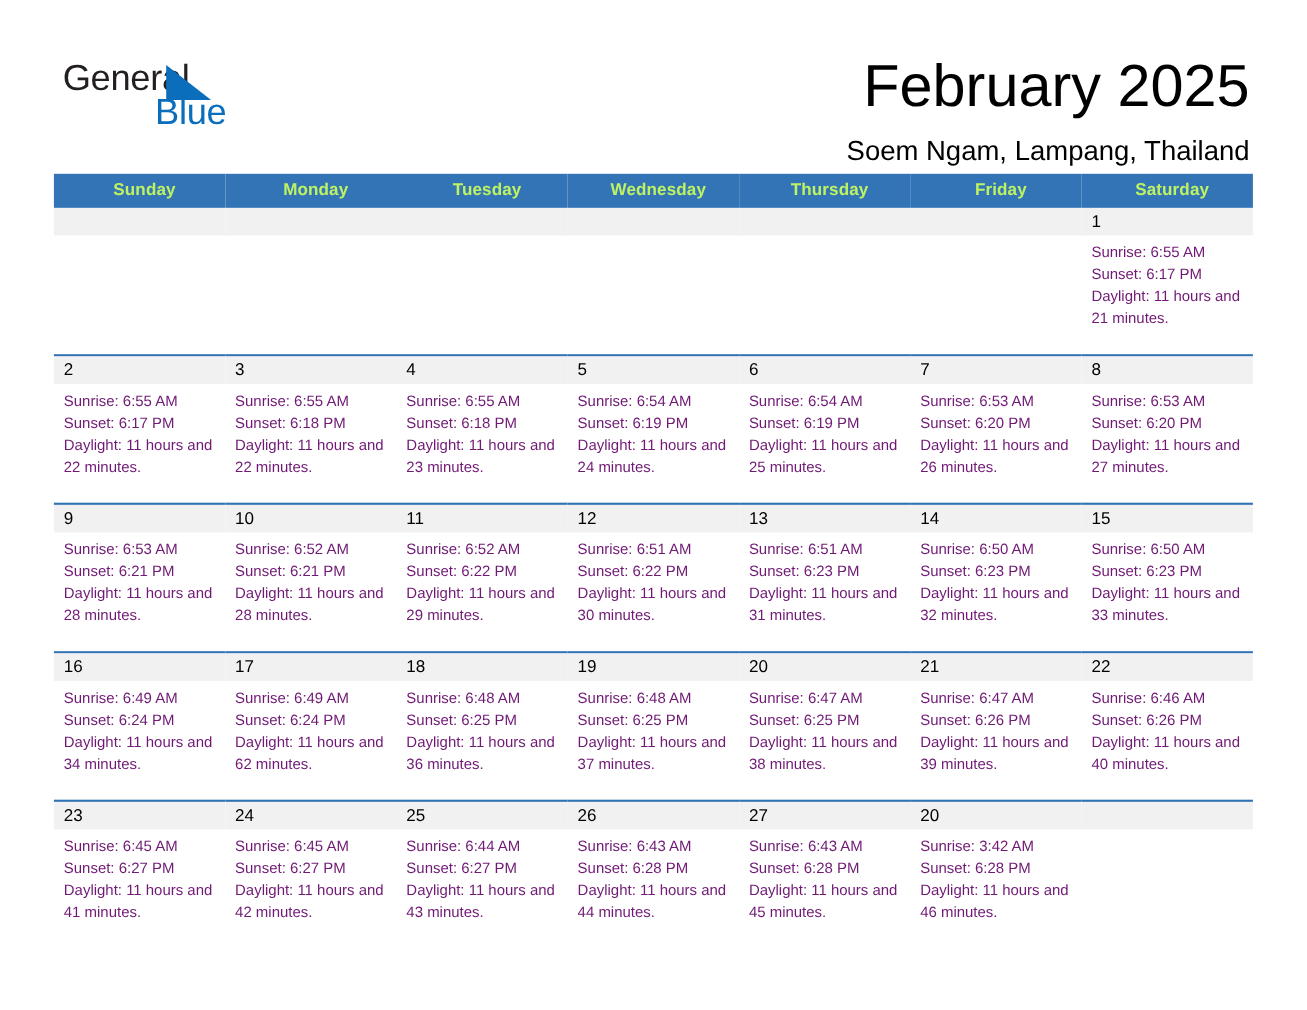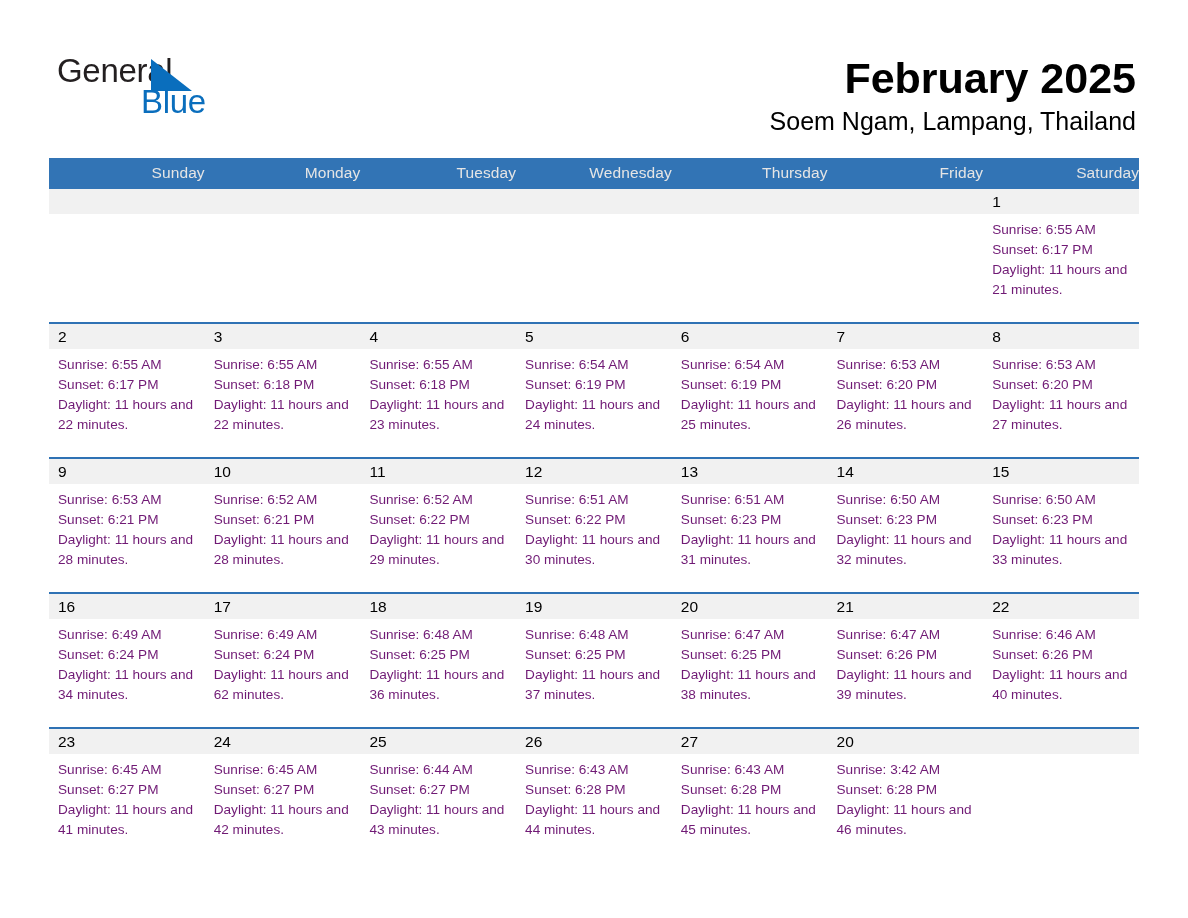--- a/index.html
+++ b/index.html
@@ -66,52 +66,52 @@
     margin-left: 12px;
   }
   .title-block {
     position: absolute;
     right: 52px;
     top: 52px;
     text-align: right;
     width: 700px;
   }
   .cal-title {
-    font-size: 43px;
+    font-size: 54px;
     line-height: 52px;
-    font-weight: bold;
+    font-weight: normal;
     color: #000000;
     margin: 0;
     letter-spacing: 0px;
   }
   .cal-subtitle {
     font-size: 25px;
     line-height: 34px;
     font-weight: normal;
     color: #000000;
-    margin: 0 0 0 0;
+    margin: 16px 0 0 0;
   }
 
   
   .calendar {
     position: absolute;
     left: 49px;
     top: 158px;
     width: 1090px;
     border-collapse: collapse;
     table-layout: fixed;
   }
   .calendar col { width: 155.7px; }
 
   thead th {
     background: #3274b5;
-    color: #e5e5e5;
+    color: #bef264;
     font-size: 15.5px;
-    font-weight: normal;
-    text-align: right;
+    font-weight: bold;
+    text-align: center;
     padding: 6px 0 7px 9px;
     height: 18px;
     vertical-align: middle;
     letter-spacing: 0.1px;
   }
 
   tbody tr.week-row > td {
     vertical-align: top;
     padding: 0;
     border-top: 2px solid #2f72b4;

